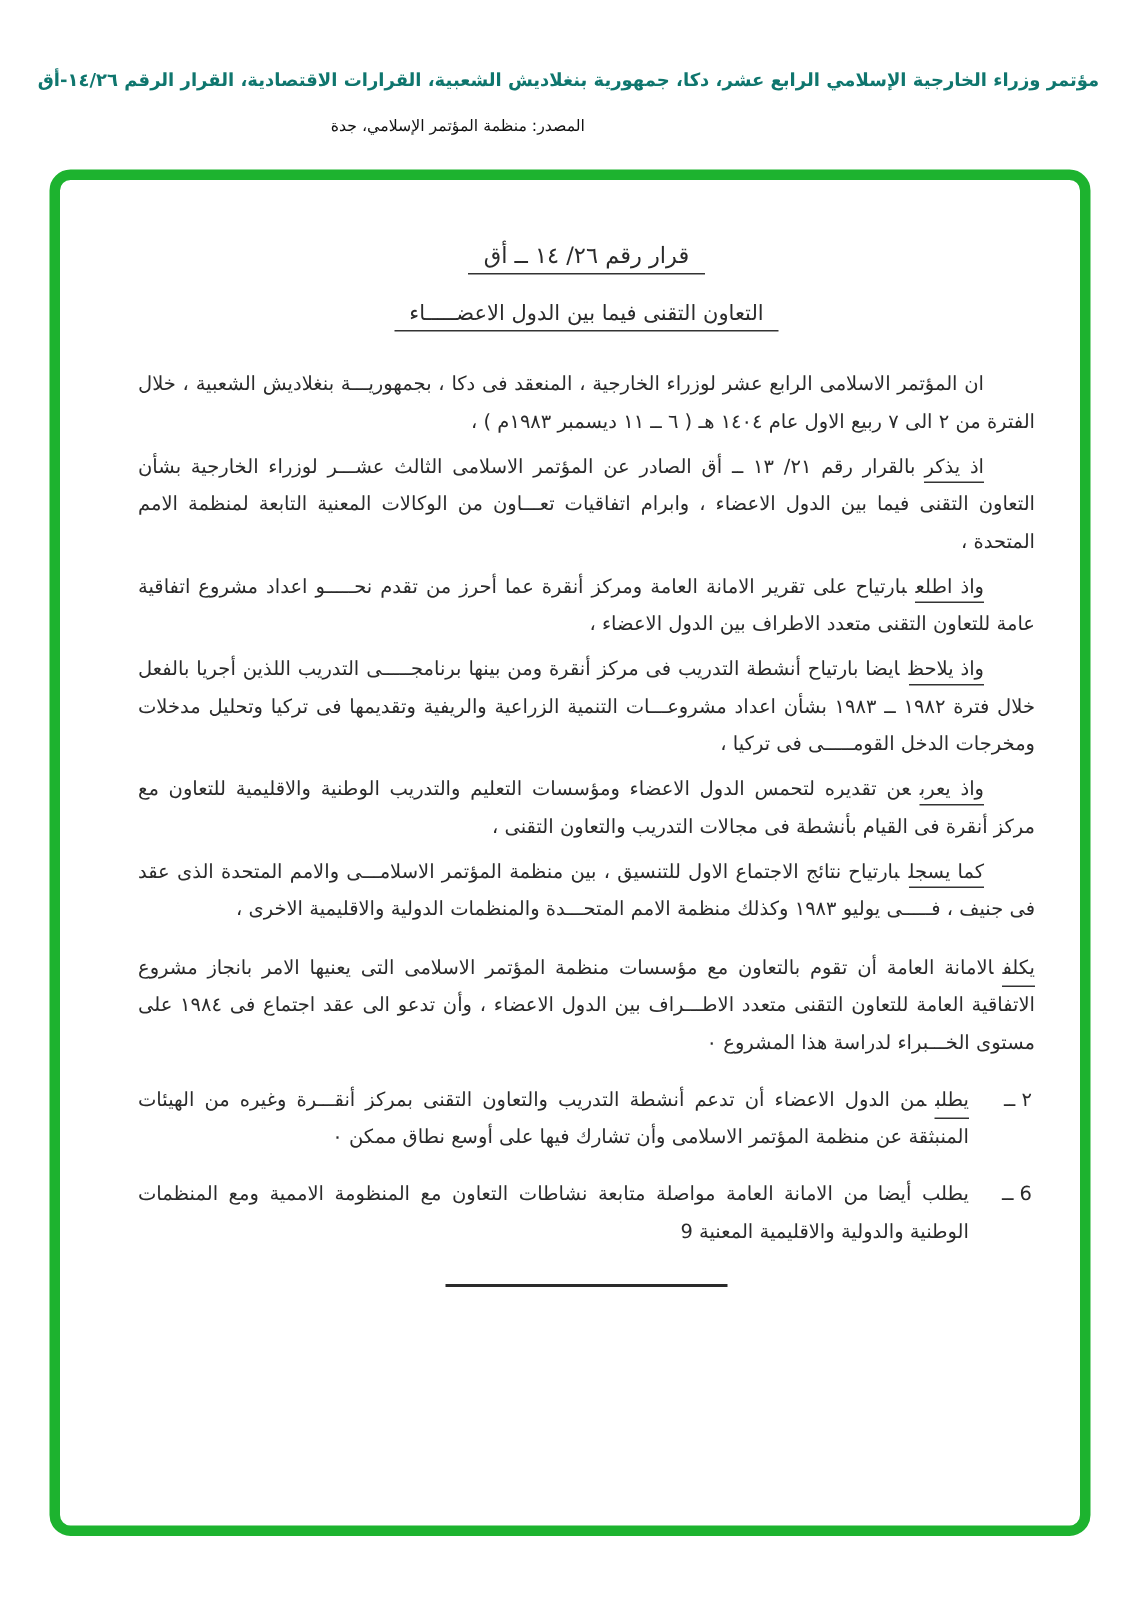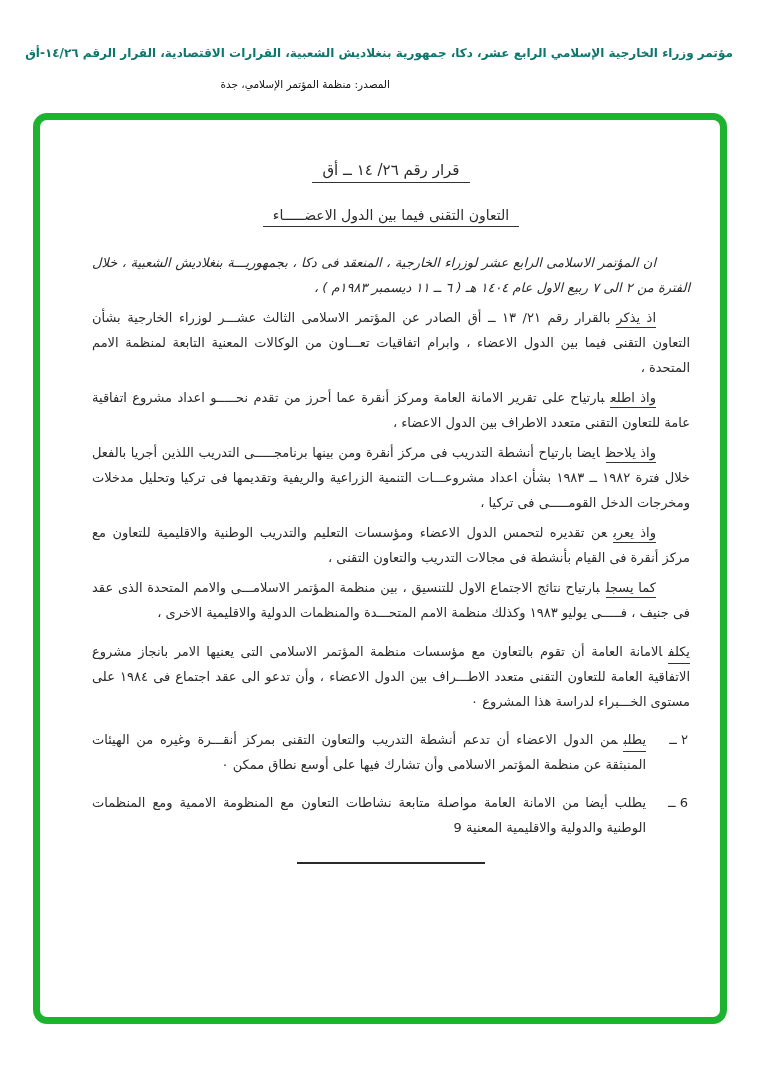--- a/index.html
+++ b/index.html
@@ -62,28 +62,27 @@
     margin-top: 12px;
     letter-spacing: 0.5px;
   }
   .doc-title .u, .doc-subtitle .u {
     border-bottom: 1.5px solid #333;
     padding: 0 10px 3px 10px;
   }
   .doc-subtitle {
     text-align: center;
     font-size: 14px;
-    margin-top: 20px;
+    margin-top: 14px;
     letter-spacing: 0.3px;
   }
 
   .opening {
     margin-top: 22px;
     text-indent: 34px;
-    font-style: italic;
   }
   .paragraph {
     margin-top: 5px;
     text-indent: 34px;
   }
   .lead {
     border-bottom: 1.5px solid #333;
     padding-bottom: 2px;
     margin-left: 6px;
   }

